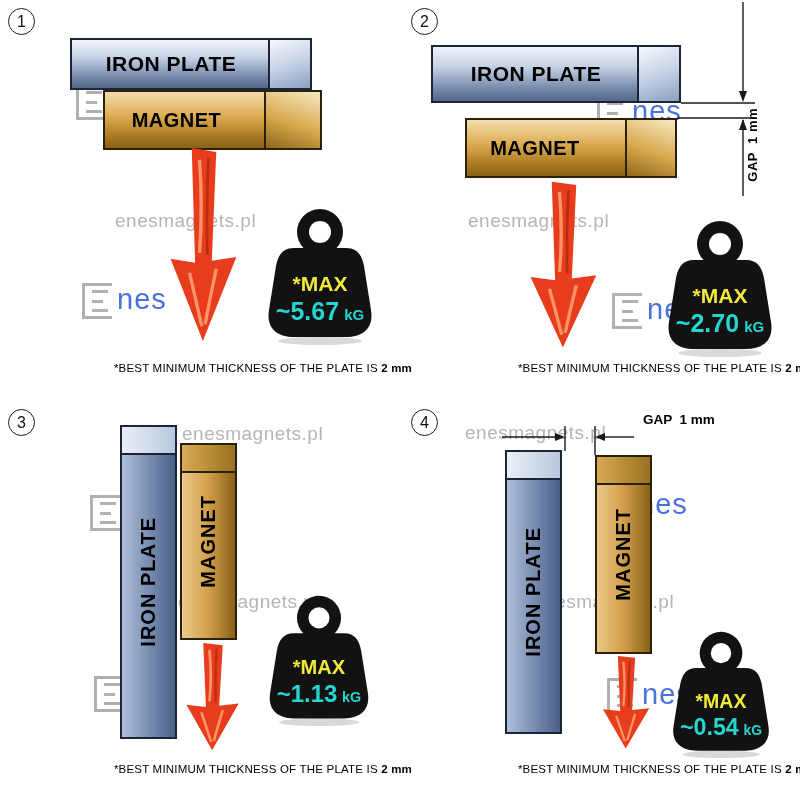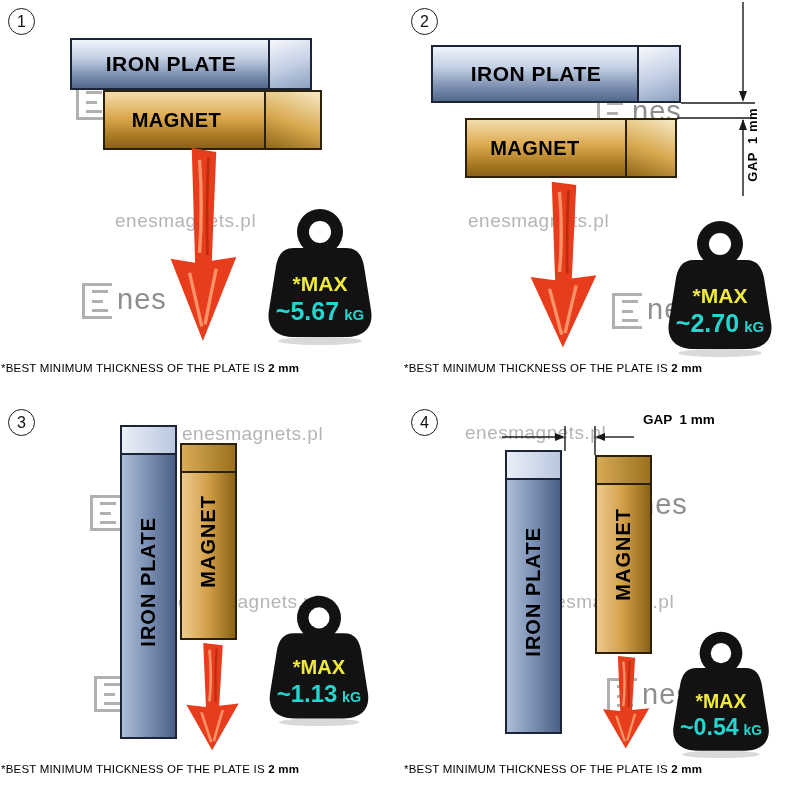--- a/index.html
+++ b/index.html
@@ -17,21 +17,21 @@
          border-radius:50%; font-size:16px; color:#111; display:flex; align-items:center; justify-content:center; }
   .p3 .num, .p4 .num { top:12px; }
 
   .wm { position:absolute; color:var(--watermark,#b5b5b5); font-size:19px; letter-spacing:.5px; white-space:pre; }
 
   .logo { position:absolute; display:flex; align-items:flex-start; gap:5px; opacity:.8; }
   .logo-box { width:30px; height:36px; border:3px solid #9d9d9d; border-right:0;
               display:flex; flex-direction:column; justify-content:space-between; padding:4px 4px 4px 7px; }
   .logo-box i { display:block; height:3px; background:#9d9d9d; }
   .logo-box i:nth-child(2){ width:70%; }
-  .logo-text { font-size:29px; line-height:33px; color:#737373; letter-spacing:1px; }
+  .logo-text { font-size:29px; line-height:33px; color:#1d4ed8; letter-spacing:1px; }
 
   
   .bar { position:absolute; display:flex; align-items:center; justify-content:center; }
   .plate-h { border:2px solid #1c2438;
              background:linear-gradient(180deg,#f1f4fa 0%,#c3cfe3 38%,#7488aa 78%,#54688c 100%); }
   .magnet-h { border:2px solid #2a2108;
               background:linear-gradient(180deg,#f3ddae 0%,#dca94f 45%,#a4761f 82%,#8a6218 100%); }
   .cap { position:absolute; top:0; right:0; height:100%; border-left:2px solid #1c2438; }
   .cap-steel { width:42px; background:linear-gradient(160deg,#f6f8fc 0%,#c7d2e6 50%,#8ba0c0 100%); }
   .cap-gold  { width:56px; border-left-color:#2a2108; background:linear-gradient(200deg,#f7e9c4 0%,#d8a94e 55%,#8f671a 100%); }
@@ -60,21 +60,21 @@
   .weight .t-unit { font-size:15px; }
 
   .gap-dim line { stroke:#1a1a1a; stroke-width:1.4; }
   .gap-dim polygon { fill:#1a1a1a; }
   .gap-dim-v { position:absolute; left:255px; top:0; width:100px; height:200px; }
   .gap-dim-h { position:absolute; left:95px; top:28px; width:140px; height:32px; }
   .gap-label { position:absolute; font-weight:bold; color:#000; white-space:pre; }
   .p2 .gap-label { left:342px; top:108px; font-size:13px; writing-mode:vertical-rl; transform:rotate(180deg); letter-spacing:.5px; }
   .p4 .gap-label { left:240px; top:15px; font-size:13.5px; }
 
-  .footer { position:absolute; left:1px; width:100%; text-align:left; font-size:11.5px; color:#000; letter-spacing:.2px; }
+  .footer { position:absolute; left:16px; width:100%; text-align:right; font-size:11.5px; color:#000; letter-spacing:.2px; }
   .p1 .footer, .p2 .footer { top:362px; }
   .p3 .footer, .p4 .footer { top:366px; }
   .footer b { font-weight:bold; }
 </style>
 </head>
 <body>
 
 <div class="stage">
 
   <section class="panel p1">

